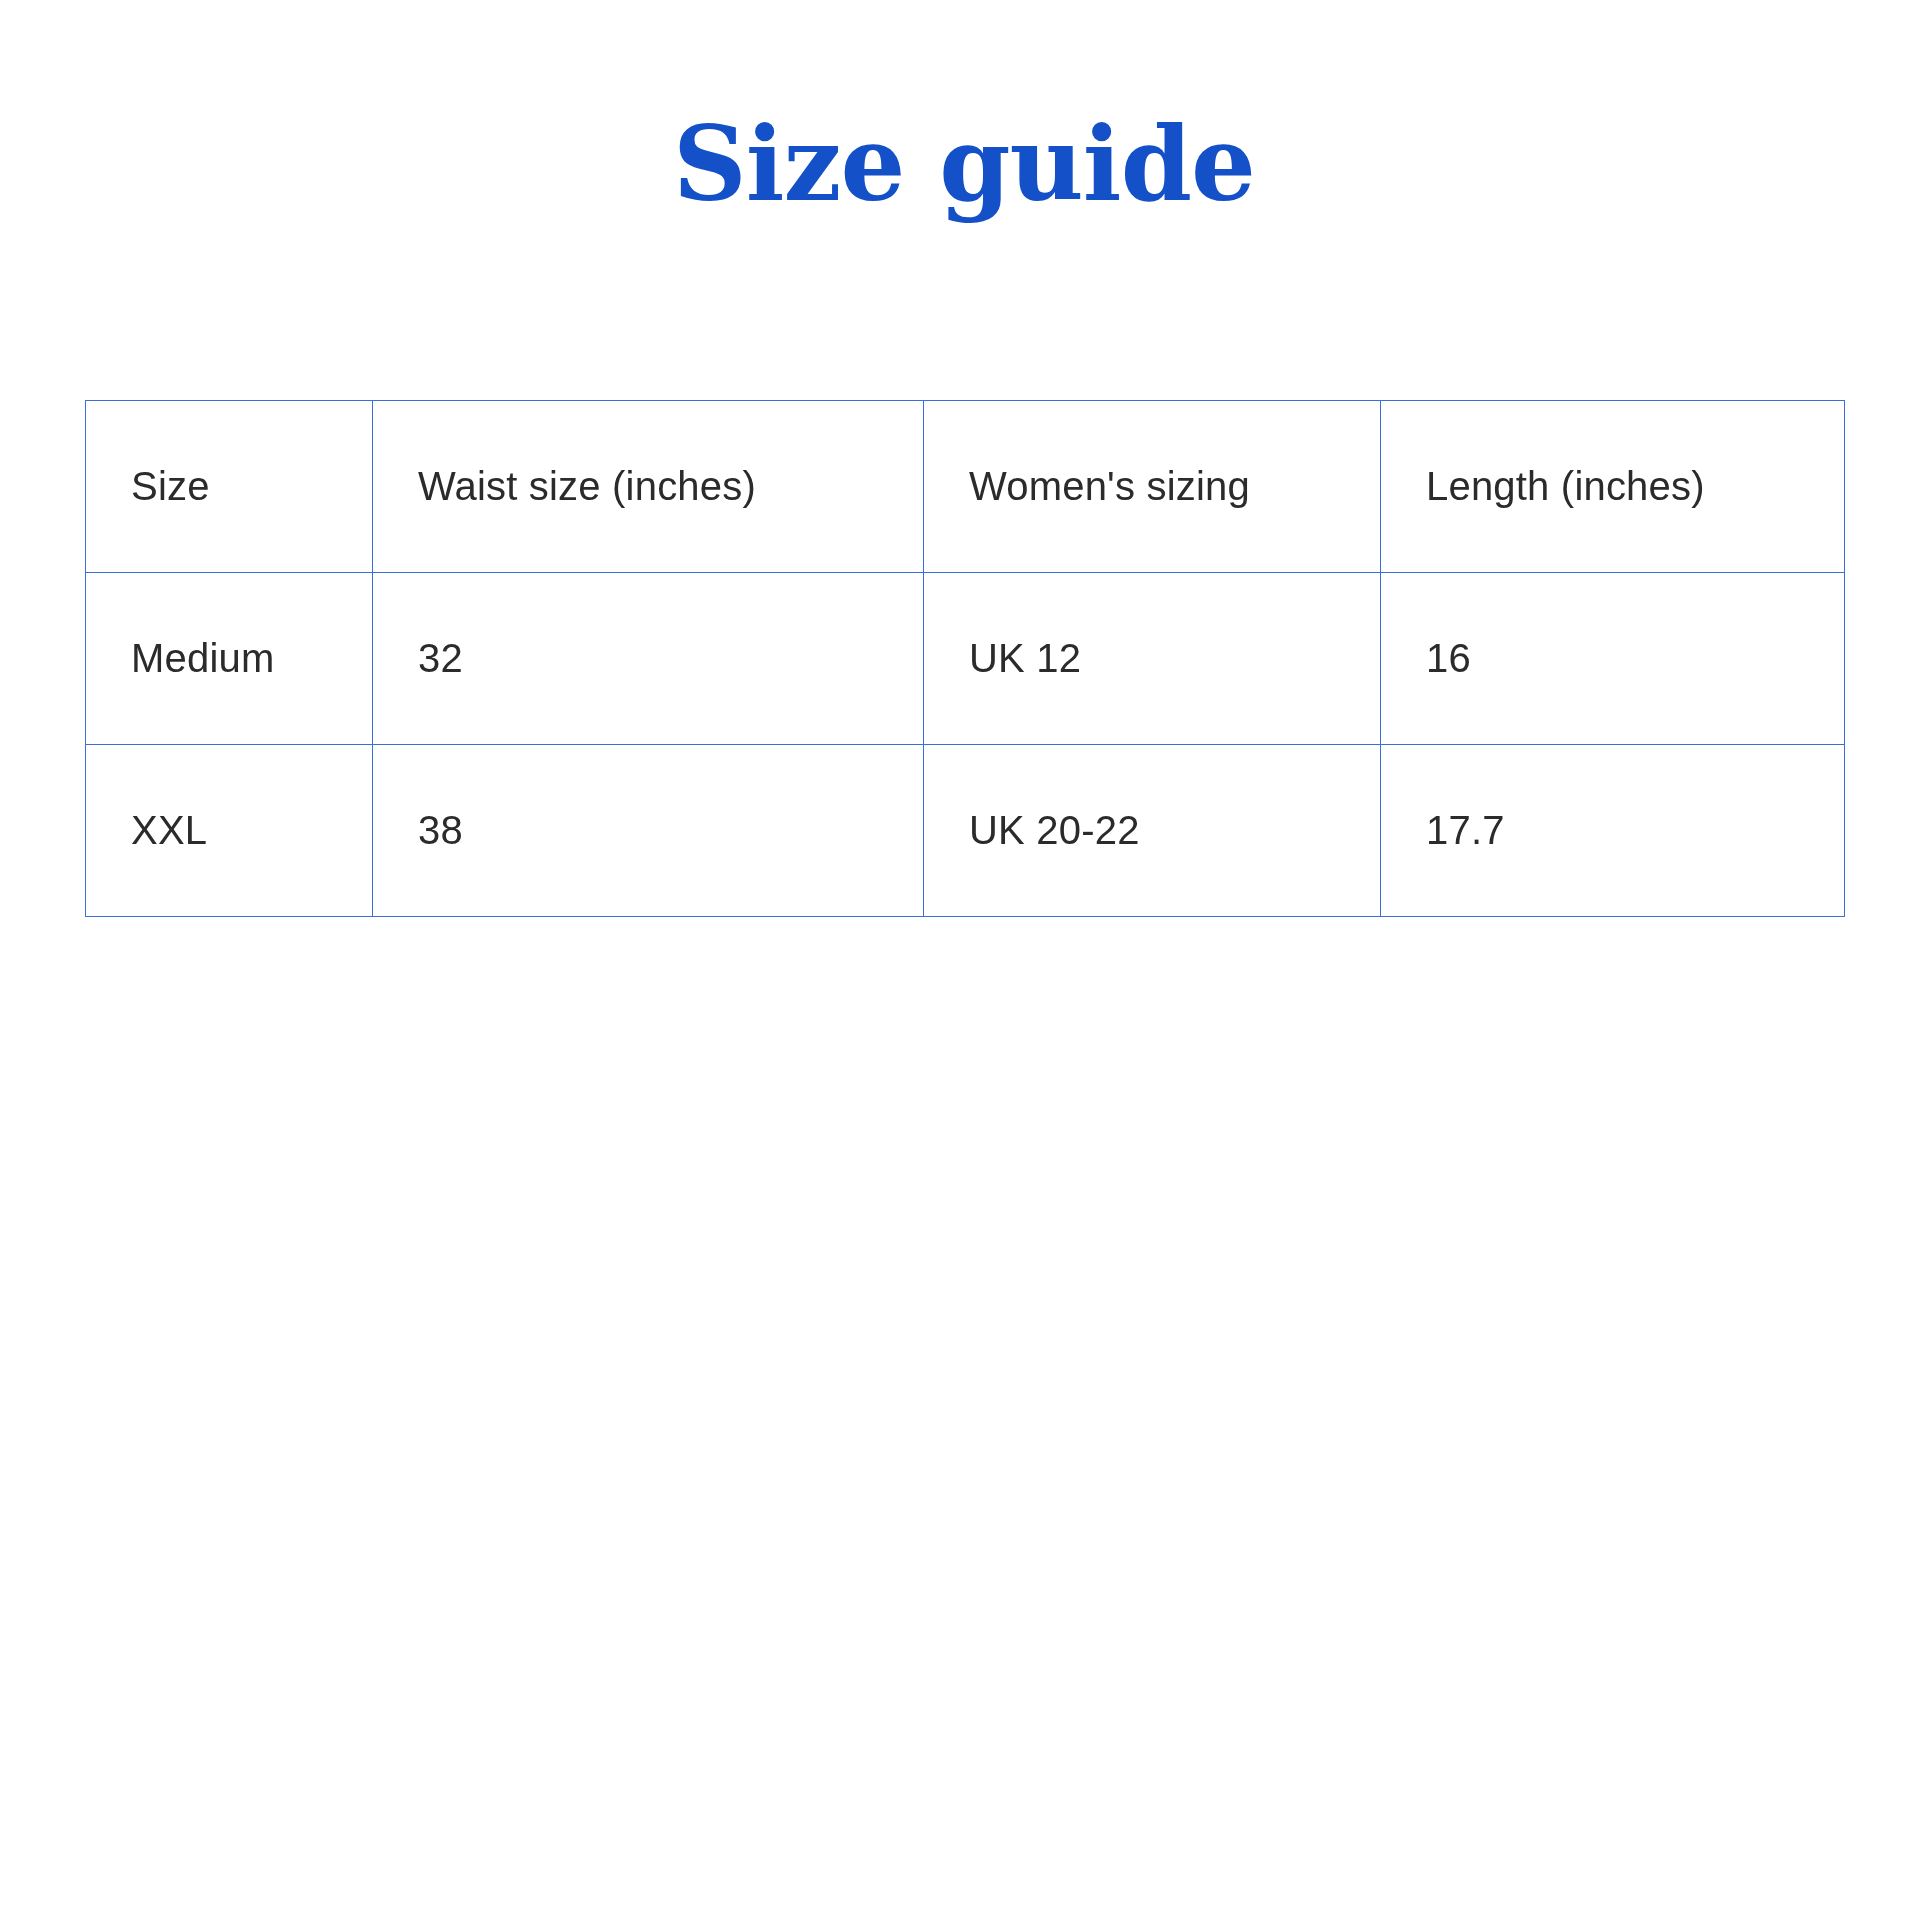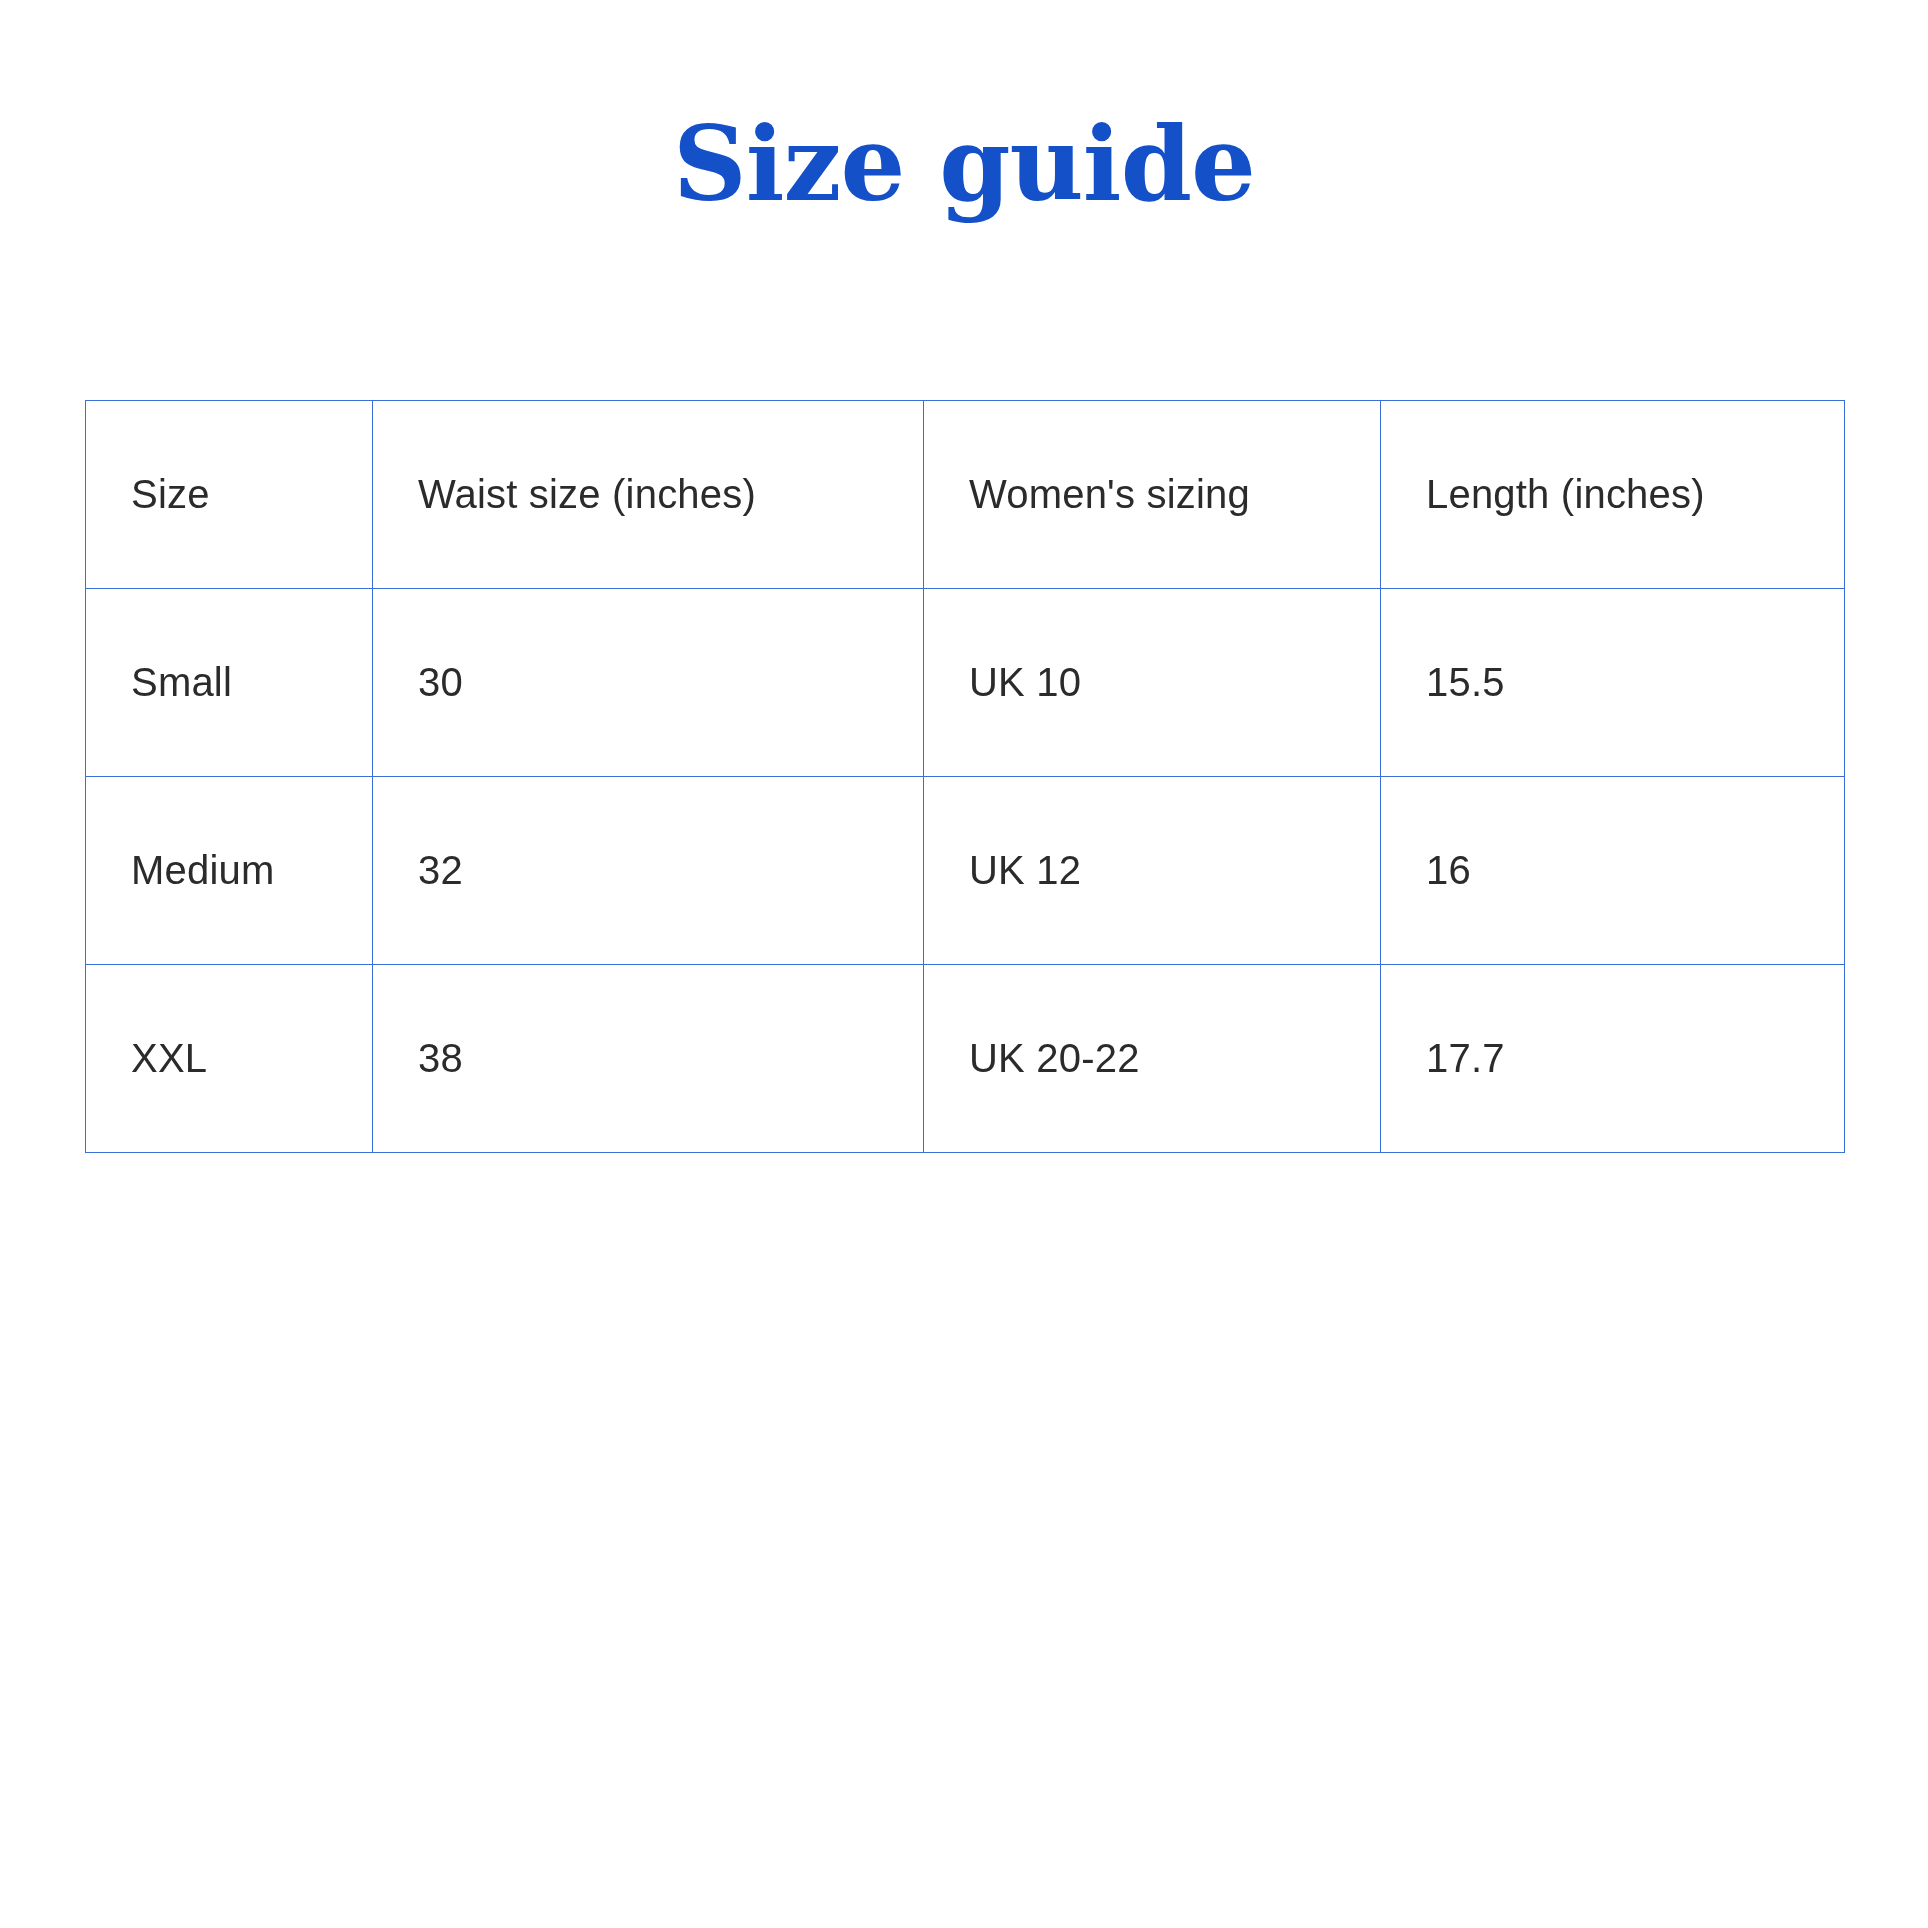--- a/index.html
+++ b/index.html
@@ -45,21 +45,21 @@
     border-collapse: collapse;
     width: 1759px;
     table-layout: fixed;
   }
 
   table.size-table th,
   table.size-table td {
     border: 1.9px solid #3a6fd8;
     text-align: left;
     vertical-align: middle;
-    padding: 8px 45px;
+    padding: 0 45px;
     height: 171px;
     color: #2b2b2b;
     font-size: 40px;
     font-weight: 400;
     letter-spacing: 0.2px;
   }
 
   table.size-table th {
     font-weight: 400;
   }
@@ -102,34 +102,20 @@
               <span class="cell-text">Women's sizing</span>
             </th>
           <th>
               <span class="cell-text">Length (inches)</span>
             </th>
         </tr>
       </thead>
       <tbody>
         <tr>
           <td>
-              <span class="cell-text">Small</span>
-            </td>
-          <td>
-              <span class="cell-text">30</span>
-            </td>
-          <td>
-              <span class="cell-text">UK 10</span>
-            </td>
-          <td>
-              <span class="cell-text">15.5</span>
-            </td>
-        </tr>
-        <tr>
-          <td>
               <span class="cell-text">Medium</span>
             </td>
           <td>
               <span class="cell-text">32</span>
             </td>
           <td>
               <span class="cell-text">UK 12</span>
             </td>
           <td>
               <span class="cell-text">16</span>

